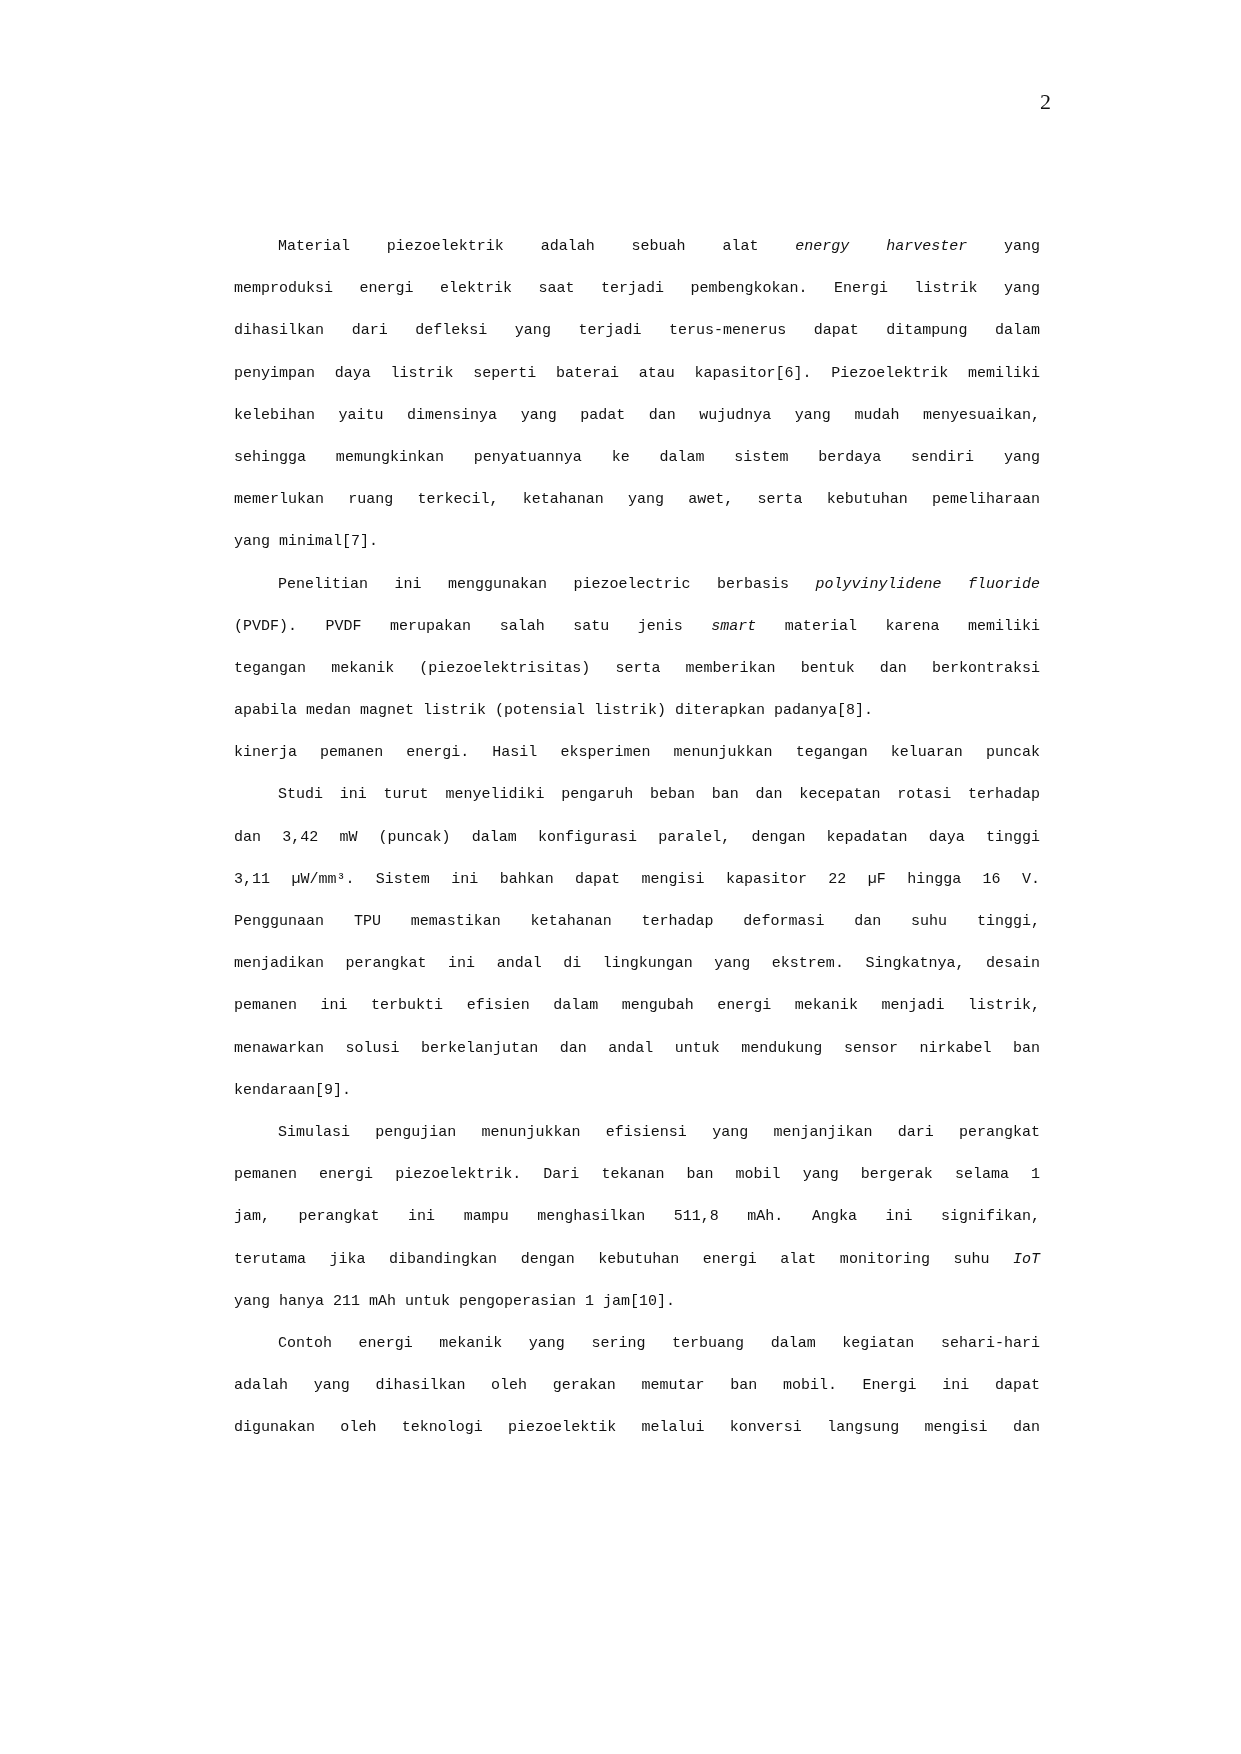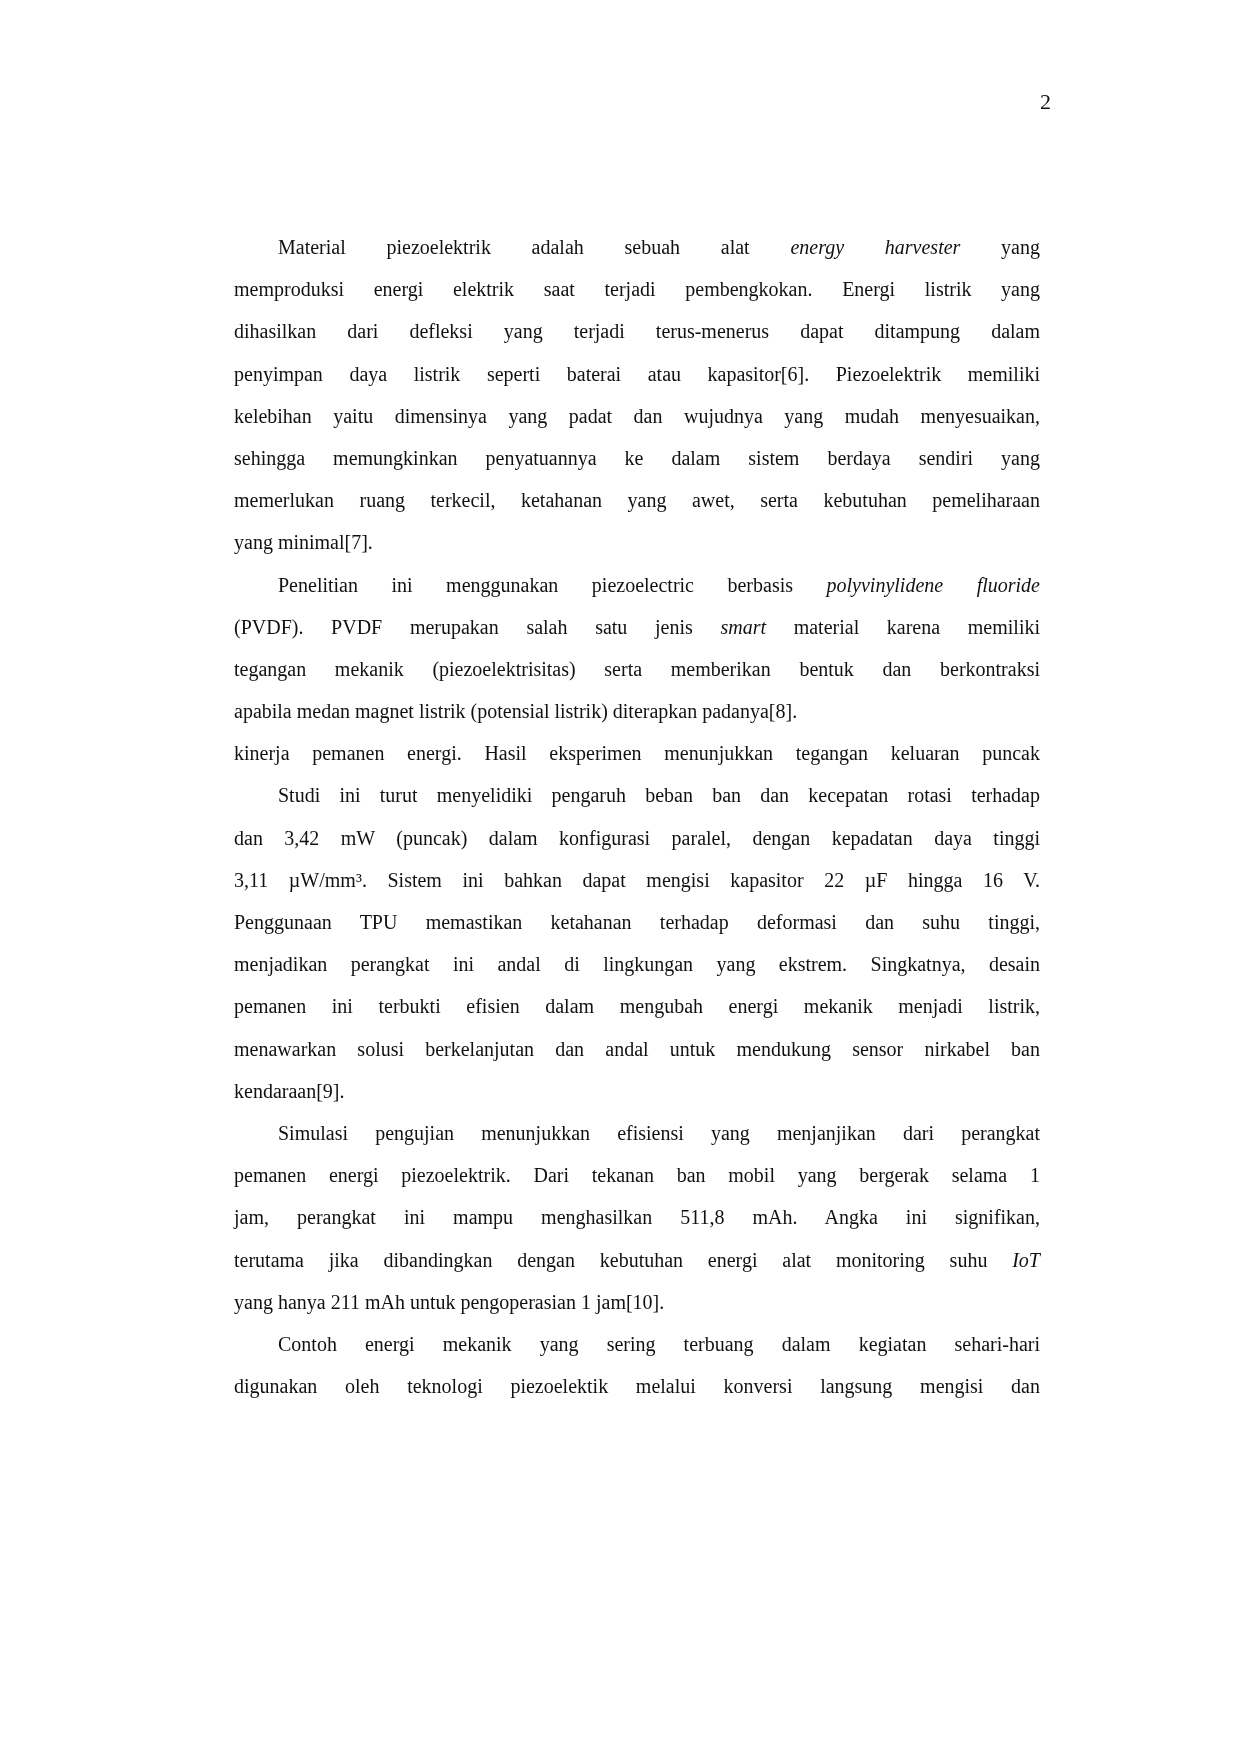--- a/index.html
+++ b/index.html
@@ -1,22 +1,22 @@
 <!DOCTYPE html>
 <html><head>
 <meta charset="utf-8">
 <style>
   html, body { margin: 0; padding: 0; background: #ffffff; }
   body { width: 1241px; height: 1754px; position: relative; overflow: hidden;
          font-family: "Liberation Serif", "DejaVu Serif", serif; color: #111; }
   .page-number { position: absolute; left: 1040px; top: 90px; font-size: 22px; line-height: 24px; }
   .body-text { position: absolute; left: 234px; top: 232px; width: 806px; }
   .paragraph { margin: 0; }
-  .line { display: block; height: 42.2px; line-height: 30px; font-size: 20px;
-          text-align: justify; text-align-last: justify; white-space: nowrap; }
+  .line { display: block; height: 42.2px; line-height: 30px; font-size: 15px;
+          text-align: justify; text-align-last: justify; white-space: nowrap; font-family: Liberation Mono, monospace; }
   .line.indent { padding-left: 44px; }
   .line.last { text-align-last: left; }
   .wrap { display:block; text-align: justify; text-align-last: justify; }
   .line.last .wrap { text-align-last: left; }
   em { font-style: italic; }
 </style>
 </head>
 <body>
 
 <div class="page-number">2</div>
@@ -106,16 +106,19 @@
       </div>
       <div class="line last">
         <span class="wrap"><span>yang hanya 211 mAh untuk pengoperasian 1 jam[10].</span></span>
       </div>
     </div>
     <div class="paragraph">
       <div class="line indent">
         <span class="wrap"><span>Contoh energi mekanik yang sering terbuang dalam kegiatan sehari-hari</span></span>
       </div>
       <div class="line">
+        <span class="wrap"><span>adalah yang dihasilkan oleh gerakan memutar ban mobil. Energi ini dapat</span></span>
+      </div>
+      <div class="line">
         <span class="wrap"><span>digunakan oleh teknologi piezoelektik melalui konversi langsung mengisi dan</span></span>
       </div>
     </div>
   </div>
 
 </body></html>

